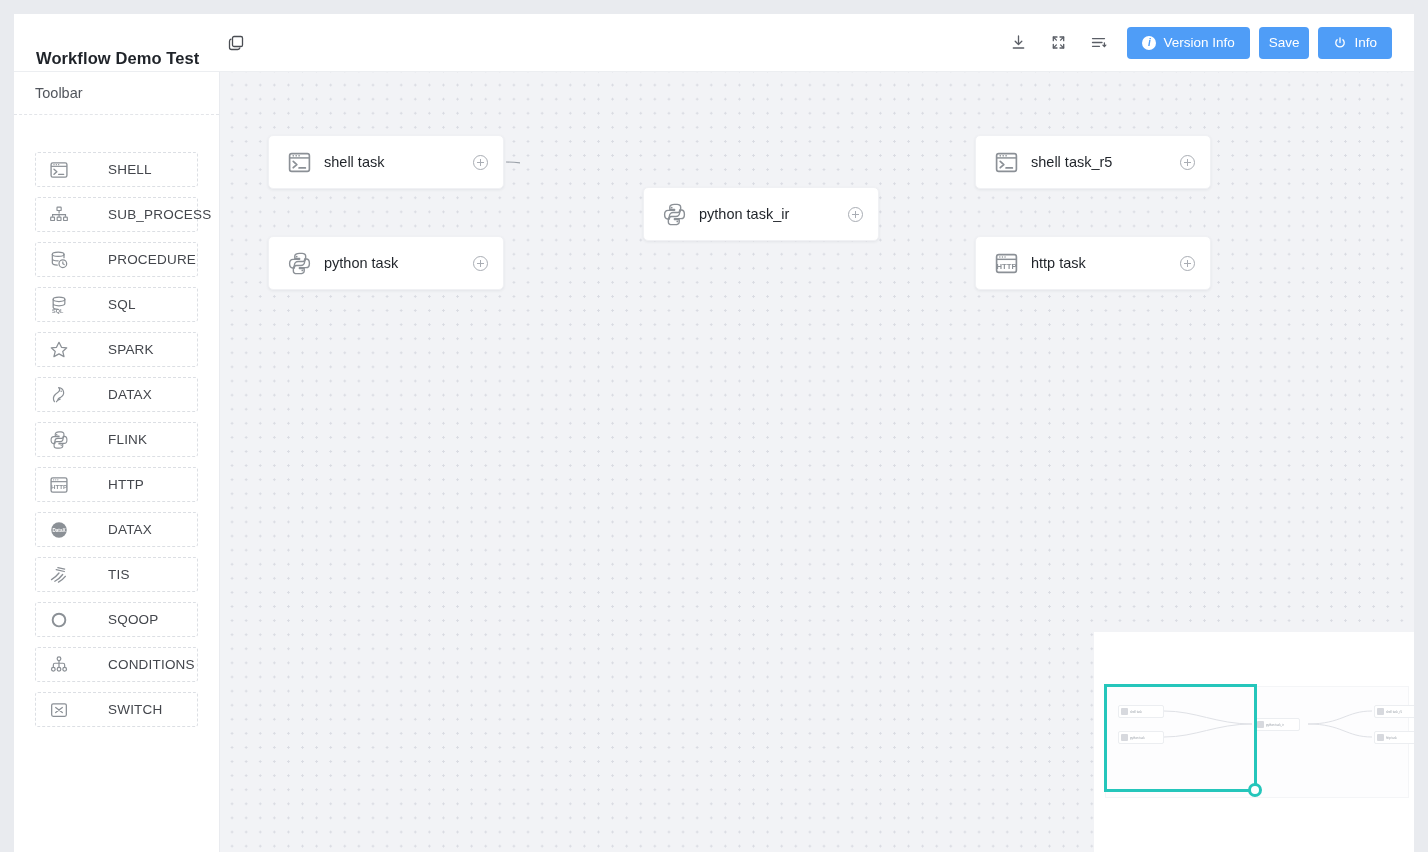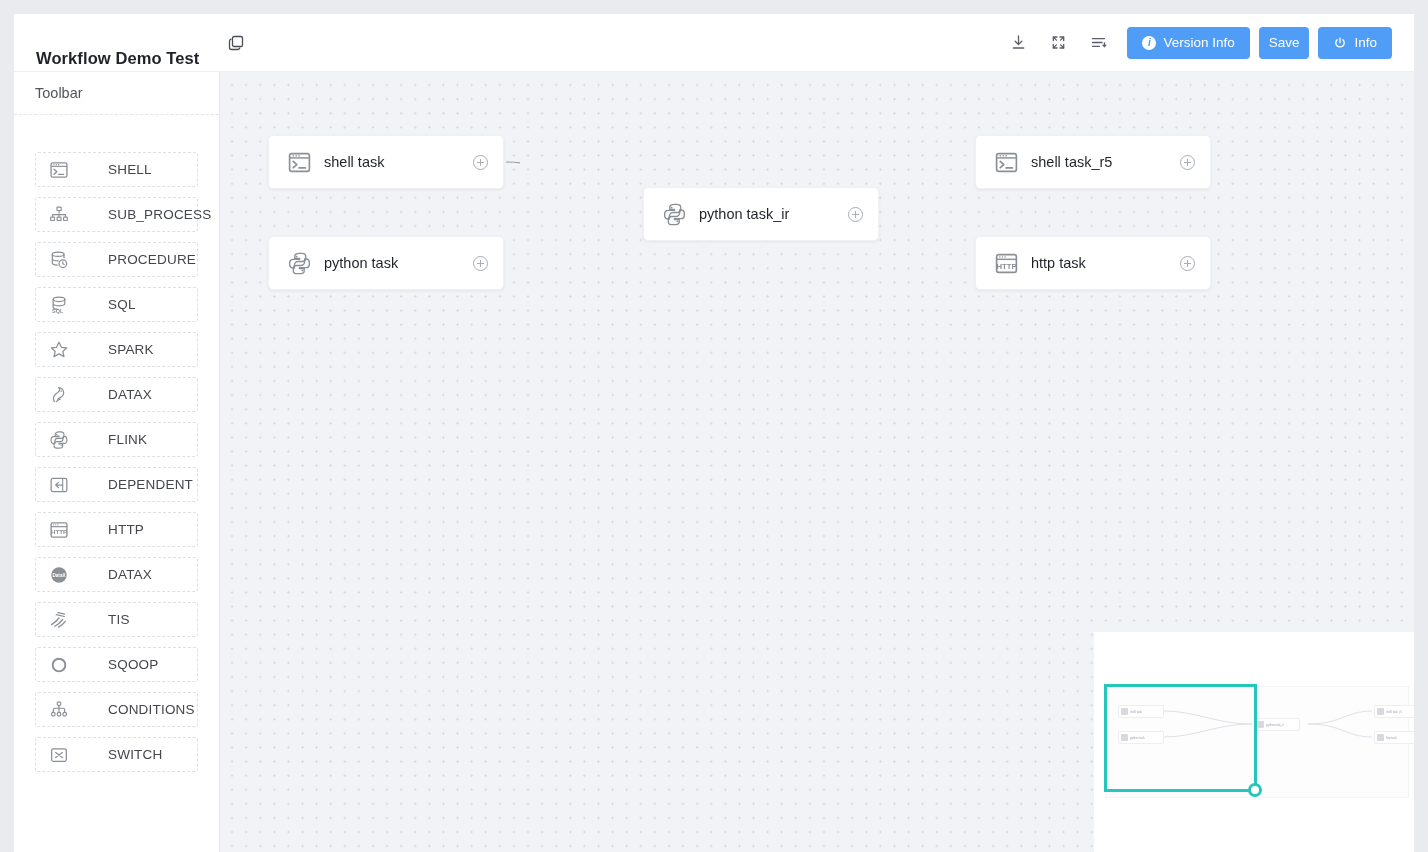--- a/index.html
+++ b/index.html
@@ -371,30 +371,20 @@
           <div class="tool-item">
             <span class="ic">
               <svg width="20" height="20" viewBox="0 0 24 24" fill="none">
       <path d="M11.9 2.3c-2.6 0-4.4.8-4.4 2.6v2.3h4.6v.8H5.8c-1.9 0-3.3 1.2-3.3 4.1s1.2 4.2 3 4.2h1.6v-2.7c0-2 1.7-3.5 3.6-3.5h4.2c1.7 0 3-1.4 3-3.1V4.9c0-1.7-1.5-2.6-3.4-2.6h-2.6z" stroke="#8b9096" stroke-width="1.35" stroke-linejoin="round"></path>
       <path d="M12.1 21.7c2.6 0 4.4-.8 4.4-2.6v-2.3h-4.6v-.8h6.3c1.9 0 3.3-1.2 3.3-4.1s-1.2-4.2-3-4.2h-1.6v2.7c0 2-1.7 3.5-3.6 3.5H9.1c-1.7 0-3 1.4-3 3.1v2.1c0 1.7 1.5 2.6 3.4 2.6h2.6z" stroke="#8b9096" stroke-width="1.35" stroke-linejoin="round"></path>
       <circle cx="9.3" cy="5.3" r=".85" fill="#8b9096"></circle>
                 <circle cx="14.7" cy="18.7" r=".85" fill="#8b9096"></circle>
               </svg>
             </span>
             <span class="lb">FLINK</span>
-          </div>
-          <div class="tool-item">
-            <span class="ic">
-              <svg width="20" height="20" viewBox="0 0 24 24" fill="none">
-      <rect x="2.6" y="4" width="18.8" height="16" rx="2" stroke="#8b9096" stroke-width="1.5"></rect>
-      <path d="M16.4 12H8.2M11.4 8.8L8 12l3.4 3.2" stroke="#8b9096" stroke-width="1.5" stroke-linecap="round" stroke-linejoin="round"></path>
-      <path d="M16.4 4v16" stroke="#8b9096" stroke-width="1.3"></path>
-              </svg>
-            </span>
-            <span class="lb">DEPENDENT</span>
           </div>
           <div class="tool-item">
             <span class="ic">
               <svg width="20" height="20" viewBox="0 0 24 24" fill="none">
       <rect x="2.5" y="3.5" width="19" height="17" rx="2" stroke="#8b9096" stroke-width="1.6"></rect>
       <path d="M2.5 8h19" stroke="#8b9096" stroke-width="1.4"></path>
       <circle cx="5.6" cy="5.8" r=".7" fill="#8b9096"></circle>
                 <circle cx="8.1" cy="5.8" r=".7" fill="#8b9096"></circle>
       <circle cx="10.6" cy="5.8" r=".7" fill="#8b9096"></circle>
       <text x="12" y="17.1" font-family="Liberation Sans, sans-serif" font-size="7.4" font-weight="bold" fill="#8b9096" text-anchor="middle">HTTP</text>

